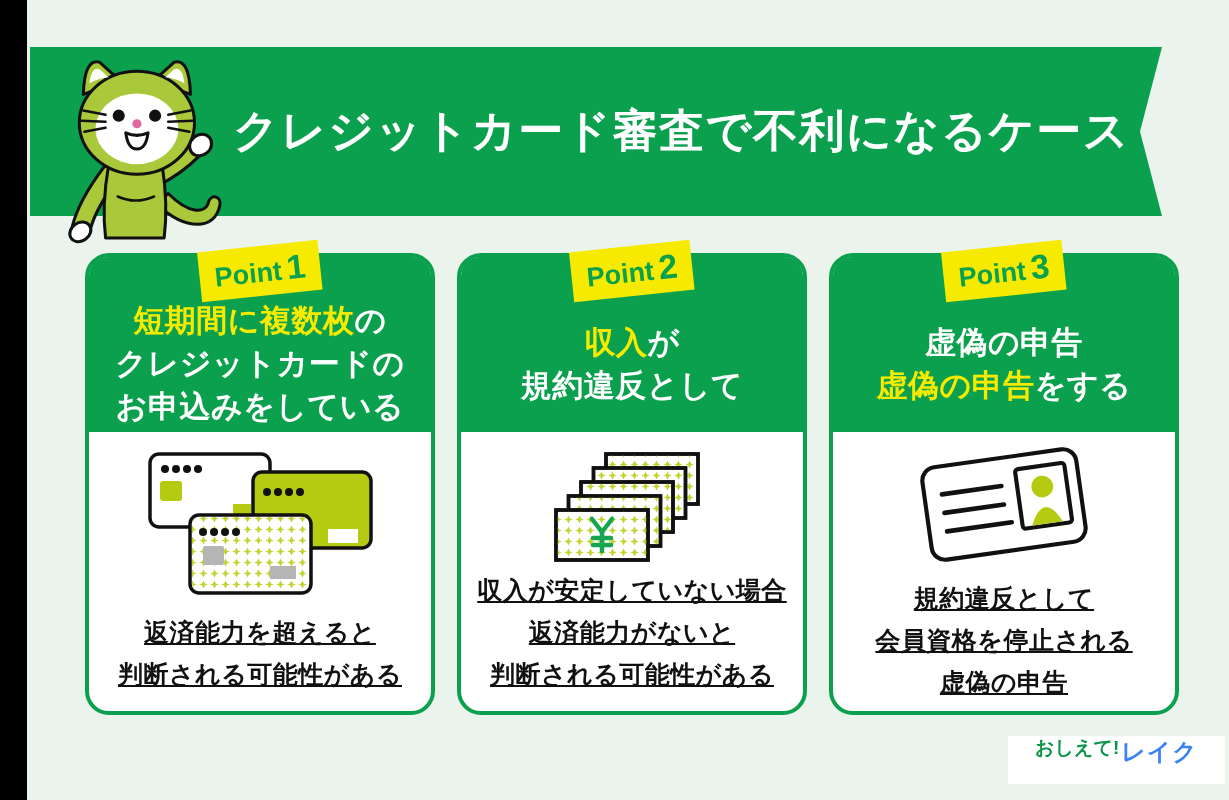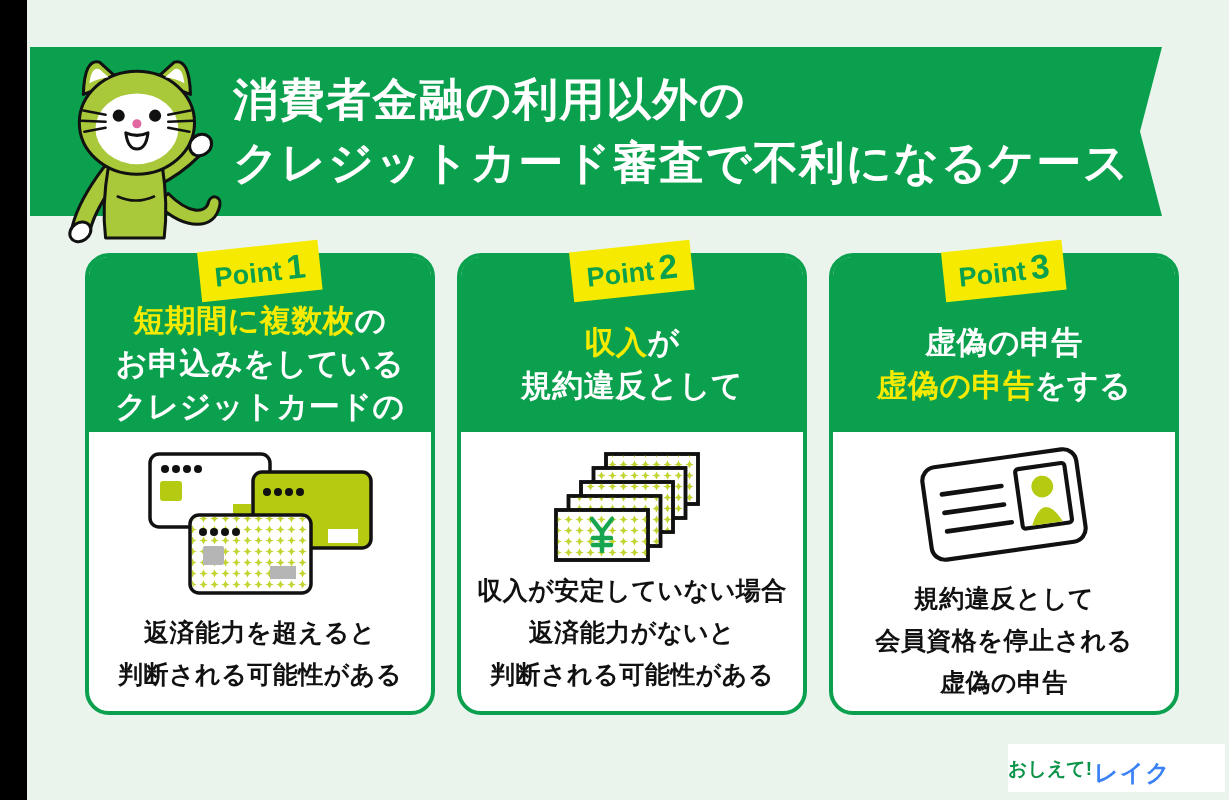--- a/index.html
+++ b/index.html
@@ -43,46 +43,46 @@
     background:#f6eb00;color:#0aa04d;
     font-weight:900;font-size:27px;line-height:1;
     padding:7px 15px 9px;white-space:nowrap;z-index:4;
   }
   .pnum{font-size:34px;margin-left:5px;}
   .illus{flex:1;display:flex;align-items:center;justify-content:center;}
   .card-body{
     flex:0 0 auto;margin:0 0 16px;text-align:center;
     color:#111;font-size:25px;font-weight:600;line-height:1.68;letter-spacing:0.5px;
     white-space:nowrap;
+    text-decoration:underline;
   }
   .footer-badge{
-    position:absolute;right:4px;bottom:8px;width:217px;height:48px;background:#fff;
-    display:flex;align-items:flex-end;
-    padding-bottom:7px;box-sizing:border-box;
+    position:absolute;right:4px;bottom:16px;width:217px;height:48px;background:#fff;
+    display:flex;align-items:flex-end;justify-content:center;
+    padding-bottom:20px;box-sizing:border-box;
   }
   .logo-small{color:#0a9448;font-size:19px;font-weight:900;margin-right:2px;margin-bottom:3px;}
   .logo-large{color:#3b82f6;font-size:24px;font-weight:900;letter-spacing:1px;line-height:0.95;}
   .defs-holder{position:absolute;width:0;height:0;overflow:hidden;}
 </style>
 </head>
 <body>
 
 <svg class="defs-holder" aria-hidden="true">
   <defs>
     <pattern id="dotp" width="11" height="11" patternUnits="userSpaceOnUse">
       <path d="M5.5 1.5 L7 4.5 L9.8 5.5 L7 6.5 L5.5 9.5 L4 6.5 L1.2 5.5 L4 4.5 Z" fill="#c3d430"></path>
     </pattern>
   </defs>
 </svg>
 
 <div class="black-bar"></div>
 <div class="band"></div>
 
 <div class="title">
-  <div>消費者金融の利用以外の</div>
   <div>クレジットカード審査で不利になるケース</div>
 </div>
 
 <svg class="cat" viewBox="0 0 180 190">
 
   <path d="M100 150 C130 178 158 176 163 152 C165 143 155 140 152 148 C149 161 132 160 112 140 Z" fill="#a9c93a" stroke="#111" stroke-width="3" stroke-linejoin="round"></path>
 
   <path d="M55 120 C40 140 30 158 26 174" stroke="#111" stroke-width="21" stroke-linecap="round" fill="none"></path>
   <path d="M55 120 C40 140 30 158 26 174" stroke="#a9c93a" stroke-width="15" stroke-linecap="round" fill="none"></path>
   <ellipse cx="25" cy="178" rx="11" ry="9" fill="#fff" stroke="#111" stroke-width="3" transform="rotate(-35 25 178)"></ellipse>
@@ -119,22 +119,22 @@
 </svg>
 
 <div class="cards">
 
   <section class="card">
     <div class="point-badge">
       <span>Point</span><span class="pnum">1</span>
     </div>
     <div class="card-head">
       <div><span class="hl">短期間に複数枚</span><span>の</span></div>
+      <div><span>クレジットカードの</span></div>
       <div><span>お申込みをしている</span></div>
-      <div><span>クレジットカードの</span></div>
     </div>
     <div class="illus">
       <svg width="234" height="150" viewBox="0 0 234 150">
 
         <rect x="7" y="7" width="120" height="73" rx="9" fill="#fff" stroke="#111" stroke-width="3.5"></rect>
         <g fill="#111">
             <circle cx="22" cy="22" r="4"></circle>
             <circle cx="33" cy="22" r="4"></circle>
             <circle cx="44" cy="22" r="4"></circle>
             <circle cx="55" cy="22" r="4"></circle>

